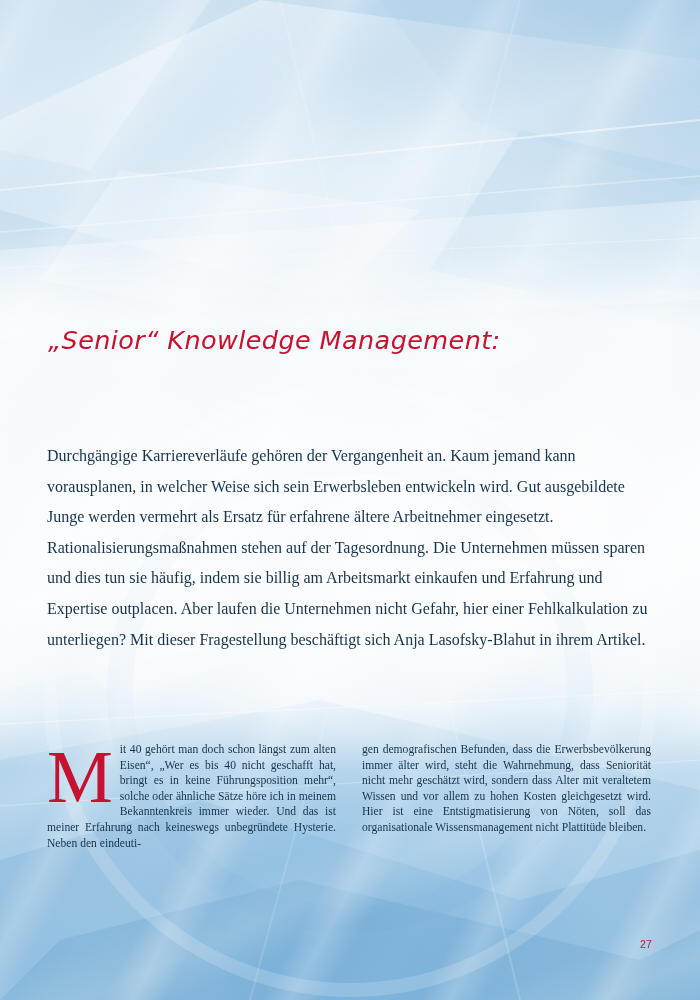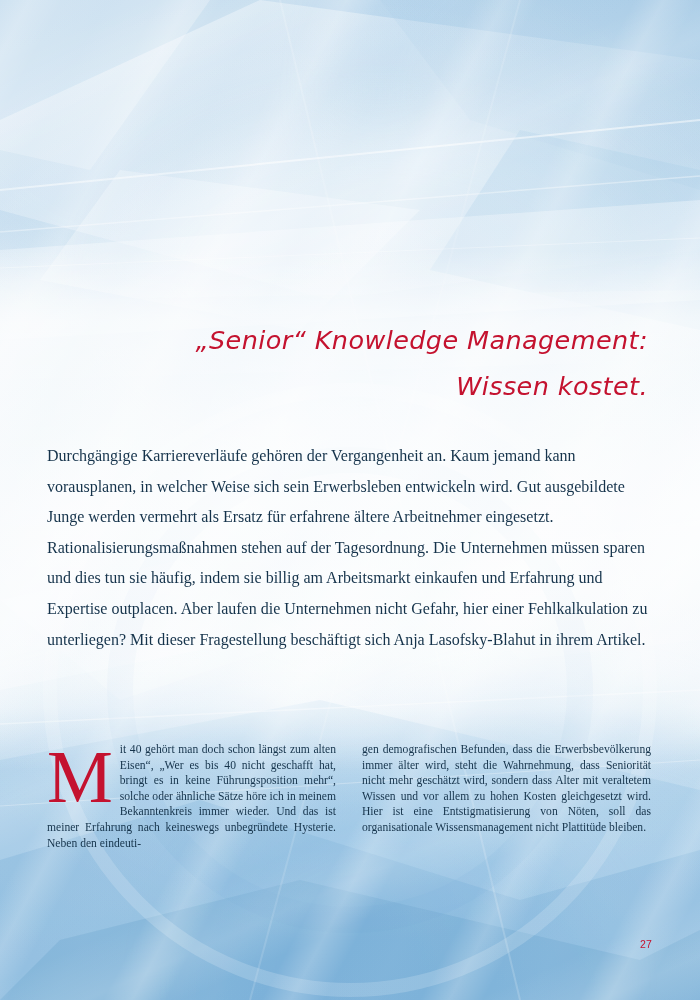--- a/index.html
+++ b/index.html
@@ -104,21 +104,20 @@
     left: 48px;
     top: 300px;
     width: 600px;
     color: #c4122f;
     font-family: "DejaVu Sans", sans-serif;
     font-size: 25.5px;
     font-style: italic;
     font-weight: 400;
     line-height: 46px;
     letter-spacing: .4px;
-    text-align: right;
   }
   .headline .l2 { display: block; }
 
   .intro {
     position: absolute;
     left: 47px;
     top: 425px;
     width: 604px;
     color: #15334b;
     font-family: "Liberation Serif", serif;
@@ -227,21 +226,20 @@
     <div class="streaks"></div>
     <div class="streaks2"></div>
     <div class="wash"></div>
     <div class="vignette"></div>
   </div>
 
   <div class="content">
 
     <h1 class="headline">
       <span class="l1">„Senior“ Knowledge Management:</span>
-      <span class="l2">Wissen kostet.</span>
     </h1>
 
     <p class="intro">Durchgängige Karriereverläufe gehören der Vergangenheit an. Kaum jemand kann vorausplanen, in welcher Weise sich sein Erwerbsleben entwickeln wird. Gut ausgebildete Junge werden vermehrt als Ersatz für erfahrene ältere Arbeitnehmer eingesetzt. Rationalisierungsmaßnahmen stehen auf der Tagesordnung. Die Unternehmen müssen sparen und dies tun sie häufig, indem sie billig am Arbeitsmarkt einkaufen und Erfahrung und Expertise outplacen. Aber laufen die Unternehmen nicht Gefahr, hier einer Fehlkalkulation zu unterliegen? Mit dieser Fragestellung beschäftigt sich Anja Lasofsky-Blahut in ihrem Artikel.</p>
 
     <div class="columns">
       <div class="col">
         <span class="dropcap">M</span><span>it 40 gehört man doch schon längst zum alten Eisen“, „Wer es bis 40 nicht geschafft hat, bringt es in keine Führungsposition mehr“, solche oder ähnliche Sätze höre ich in meinem Bekanntenkreis immer wieder. Und das ist meiner Erfahrung nach keineswegs unbegründete Hysterie. Neben den eindeuti-</span>
       </div>
       <div class="col">
         <span>gen demografischen Befunden, dass die Erwerbsbevölkerung immer älter wird, steht die Wahrnehmung, dass Seniorität nicht mehr geschätzt wird, sondern dass Alter mit veraltetem Wissen und vor allem zu hohen Kosten gleichgesetzt wird. Hier ist eine Entstigmatisierung von Nöten, soll das organisationale Wissensmanagement nicht Plattitüde bleiben.</span>

